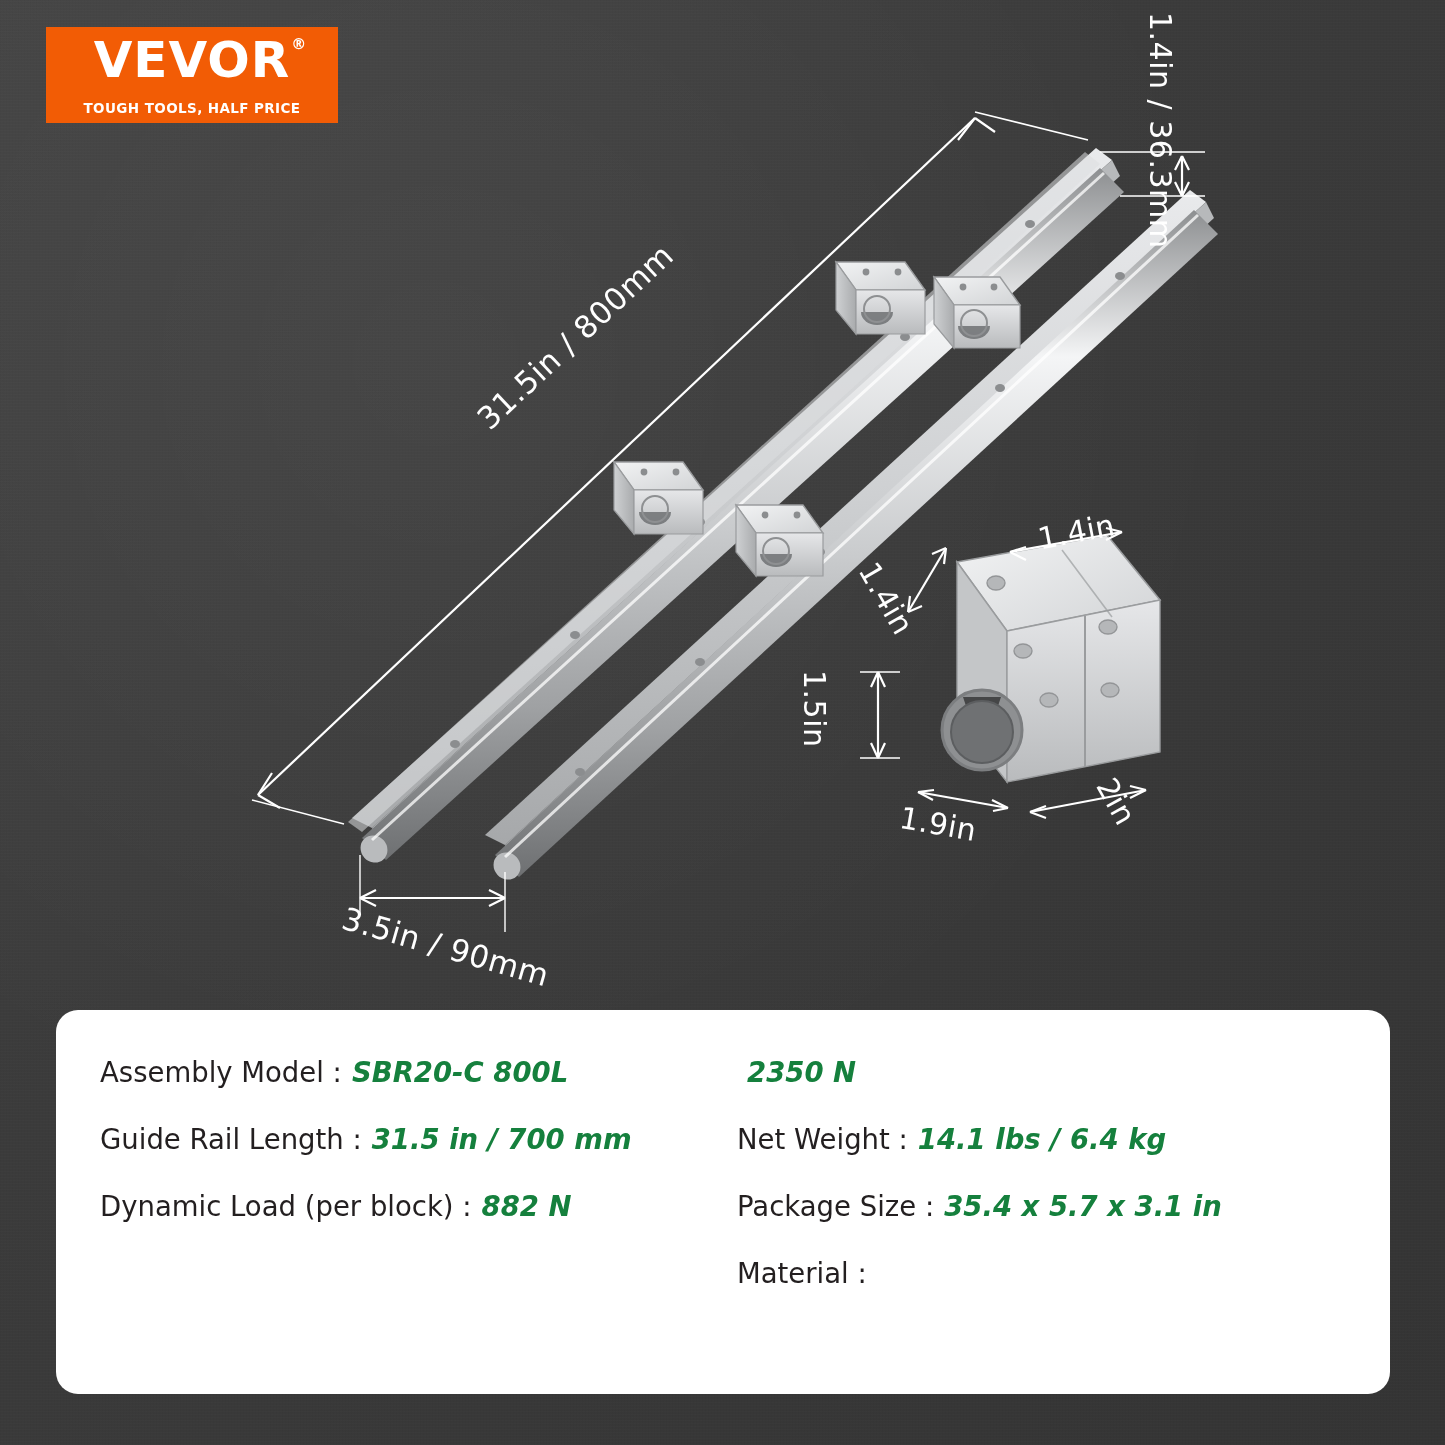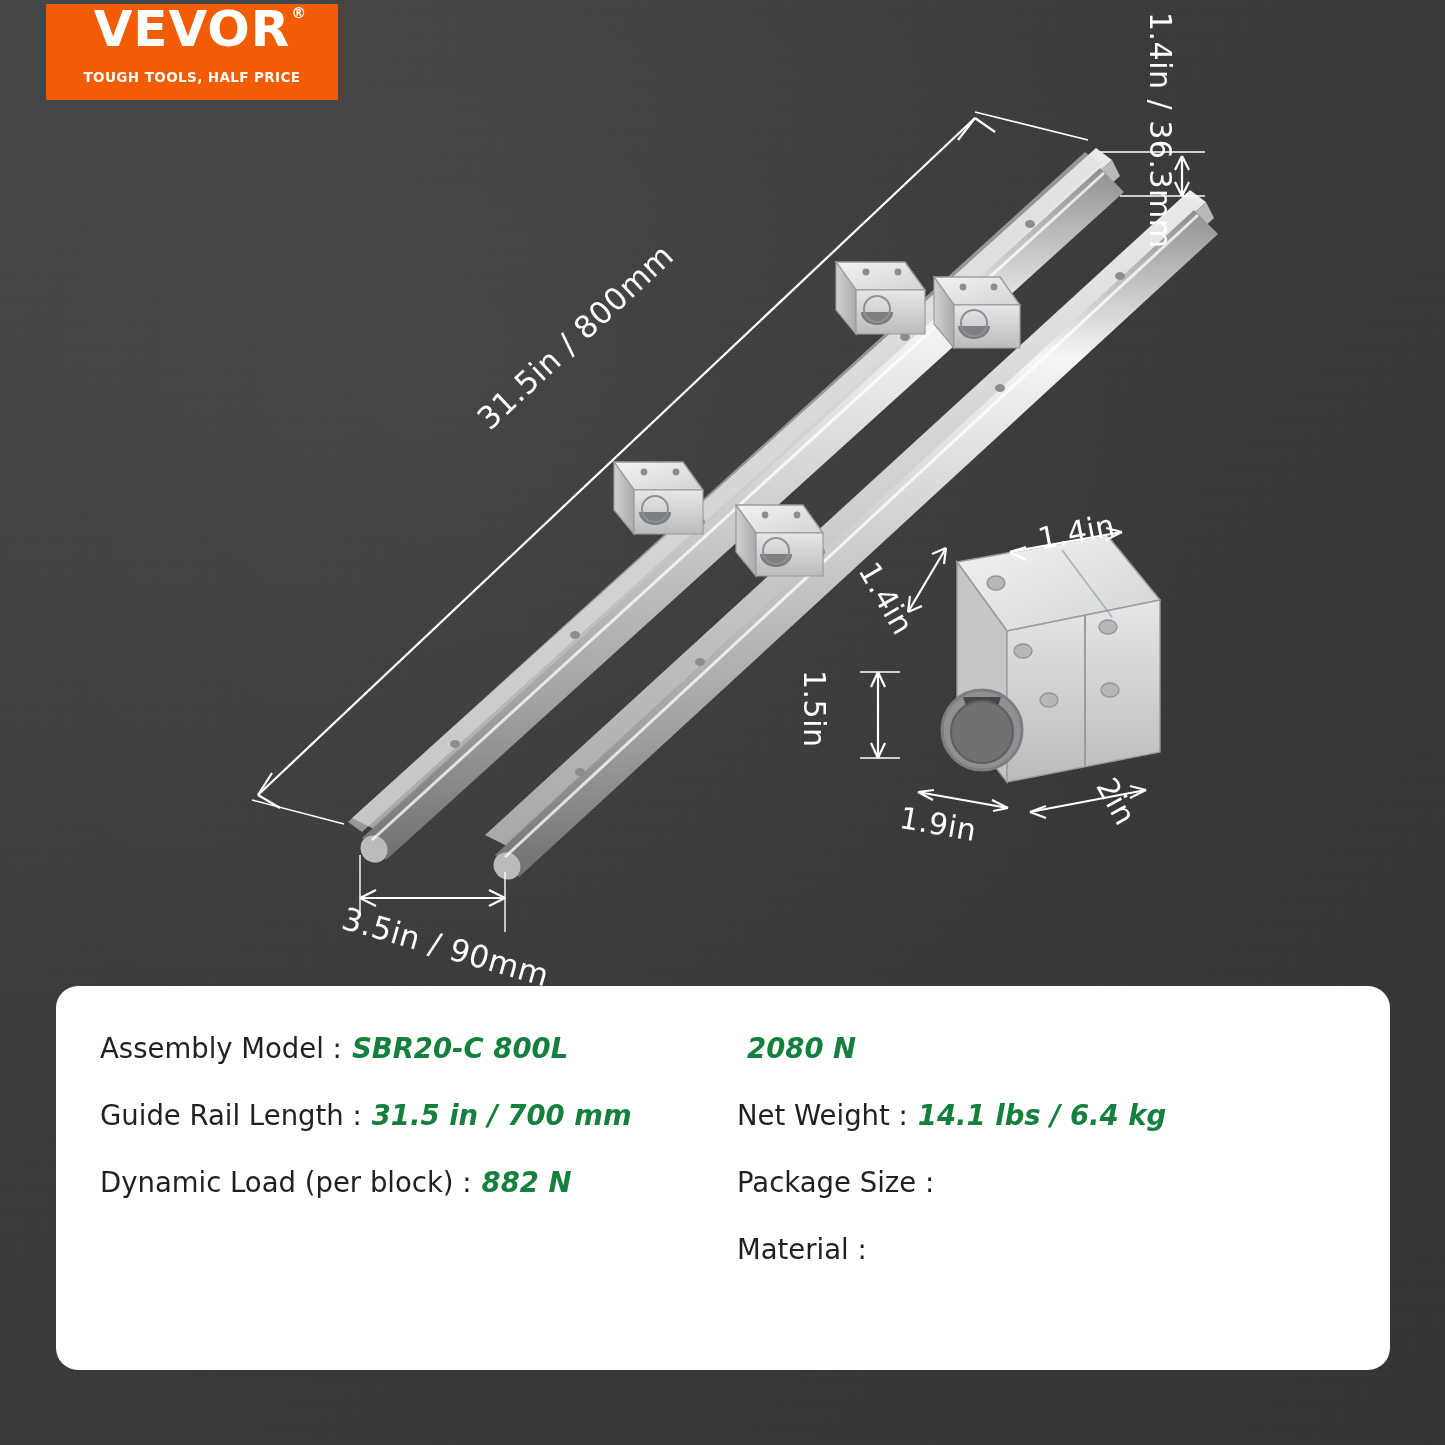--- a/index.html
+++ b/index.html
@@ -29,28 +29,28 @@
     background-image:
       repeating-linear-gradient(0deg, rgba(255,255,255,0.035) 0px, rgba(255,255,255,0.035) 1px, rgba(0,0,0,0) 1px, rgba(0,0,0,0) 3px),
       repeating-linear-gradient(90deg, rgba(0,0,0,0.05) 0px, rgba(0,0,0,0.05) 1px, rgba(255,255,255,0) 1px, rgba(255,255,255,0) 3px);
     pointer-events: none;
   }
 
   
   .logo {
     position: absolute;
     left: 46px;
-    top: 4px;
+    top: 27px;
     width: 292px;
     height: 96px;
     background: #f25c05;
     display: flex;
     flex-direction: column;
     align-items: center;
-    justify-content: flex-start;
+    justify-content: center;
   }
   .logo .wordmark {
     color: #ffffff;
     font-size: 50px;
     font-weight: 700;
     letter-spacing: 1px;
     line-height: 1;
     position: relative;
     font-family: "DejaVu Sans", sans-serif;
   }
@@ -85,21 +85,21 @@
     font-size: 30px;
     font-family: "DejaVu Sans", sans-serif;
     white-space: nowrap;
     letter-spacing: 0.5px;
   }
 
   
   .spec-card {
     position: absolute;
     left: 56px;
-    top: 986px;
+    top: 1010px;
     width: 1334px;
     height: 384px;
     background: #ffffff;
     border-radius: 22px;
     box-sizing: border-box;
     padding: 28px 44px 20px 44px;
     display: flex;
   }
   .spec-col {
     flex: 1 1 50%;
@@ -351,27 +351,28 @@
         <span class="value">31.5 in / 700 mm</span>
       </div>
       <div class="spec-row">
         <span class="label">Dynamic Load (per block) :</span>
         <span class="value">882 N</span>
       </div>
     </div>
 
     <div class="spec-col right">
       <div class="spec-row">
-        <span class="value">2080 N</span>
+        <span class="value">2350 N</span>
       </div>
       <div class="spec-row">
         <span class="label">Net Weight :</span>
         <span class="value">14.1 lbs / 6.4 kg</span>
       </div>
       <div class="spec-row">
         <span class="label">Package Size :</span>
+        <span class="value">35.4 x 5.7 x 3.1 in</span>
       </div>
       <div class="spec-row">
         <span class="label">Material :</span>
       </div>
     </div>
   </div>
 </div>
 
 </body></html>

